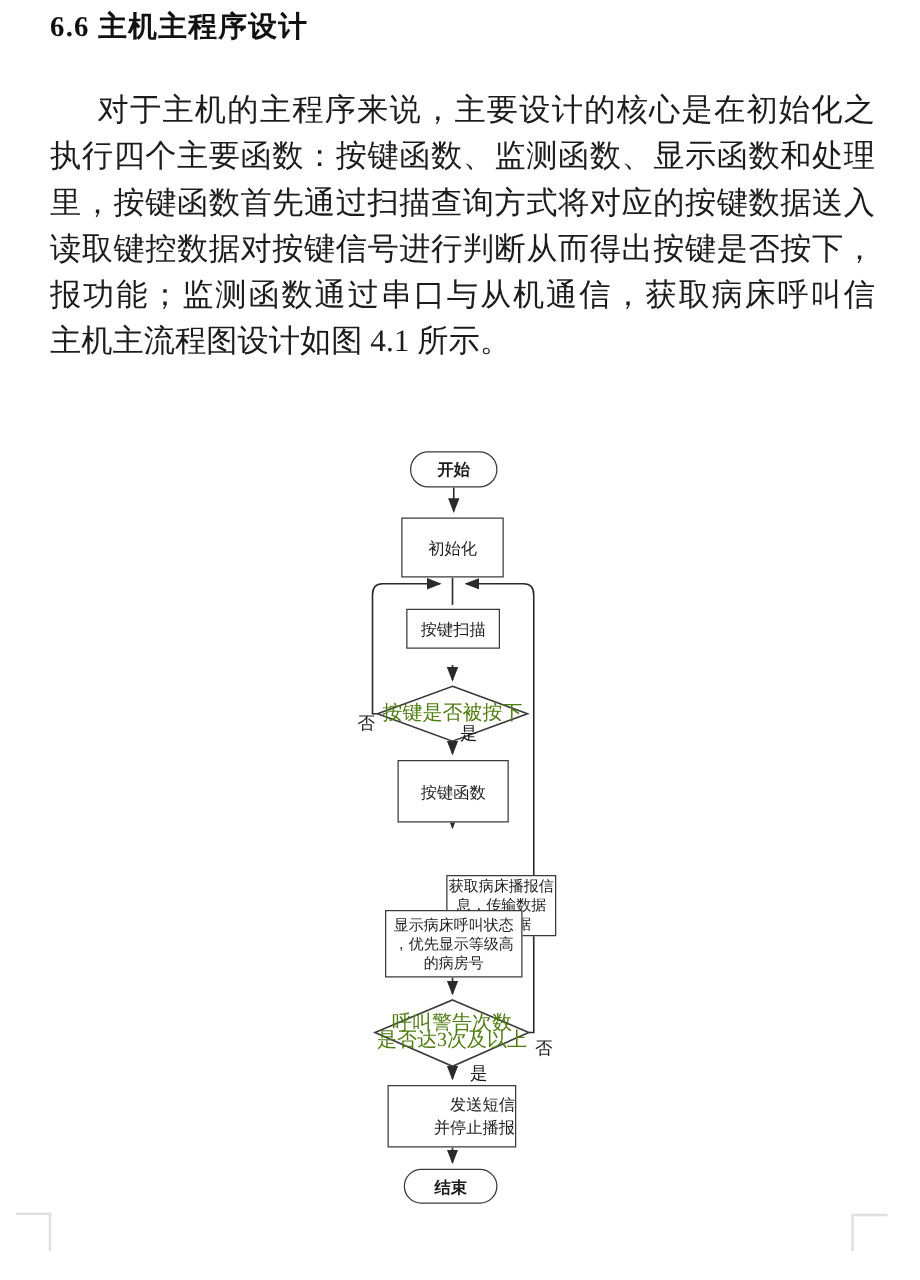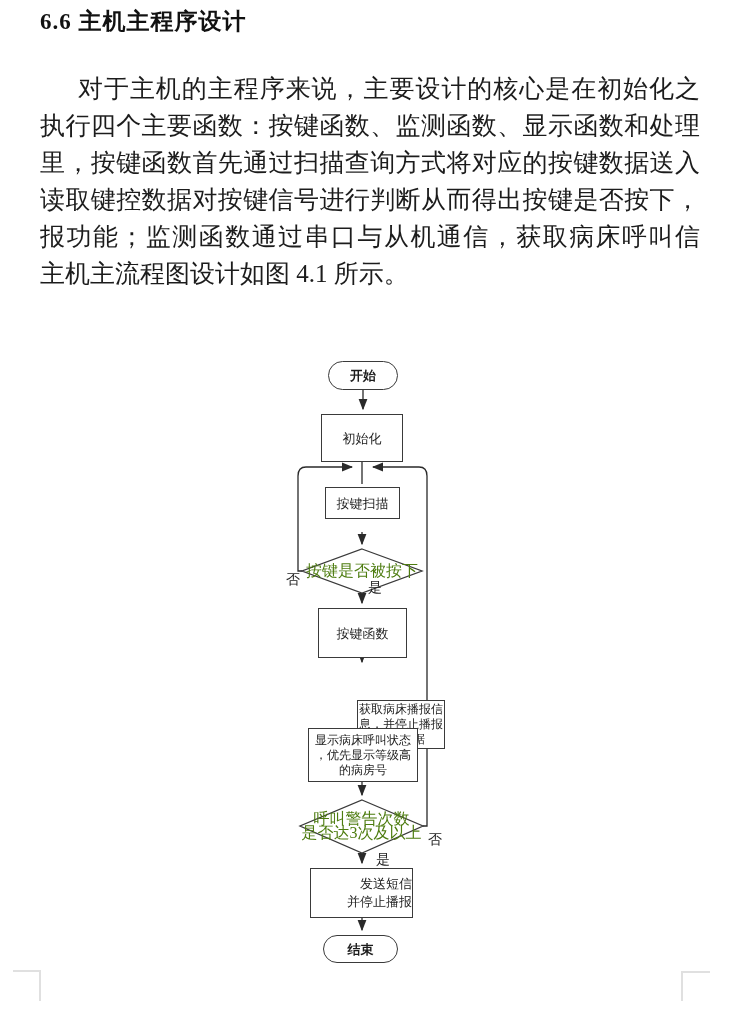--- a/index.html
+++ b/index.html
@@ -113,21 +113,21 @@
   <div class="dlabel" style="left:302px;top:564px;width:120px;">按键是否被按下</div>
   <div class="flow-label" style="left:286px;top:572px;">否</div>
   <div class="flow-label" style="left:368px;top:580px;">是</div>
 
   <div class="node" style="left:318px;top:608px;width:89px;height:50px;">
     <span>按键函数</span>
   </div>
 
   <div class="node small-text" style="left:317px;top:700px;width:88px;height:49px;margin-left:40px;">
     <span>获取病床播报信</span>
-    <span>息，并停止播报</span>
+    <span>息，传输数据</span>
     <span>传输数据</span>
   </div>
 
   <div class="node small-text" style="left:308px;top:728px;width:110px;height:54px;">
     <span>显示病床呼叫状态</span>
     <span>，优先显示等级高</span>
     <span>的病房号</span>
   </div>
 
   <div class="dlabel" style="left:300px;top:812px;width:123px;">

